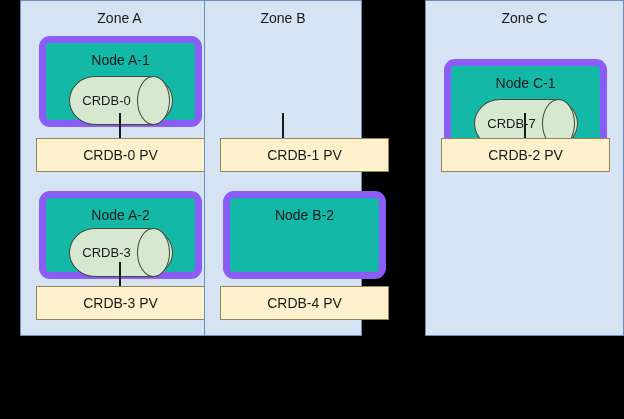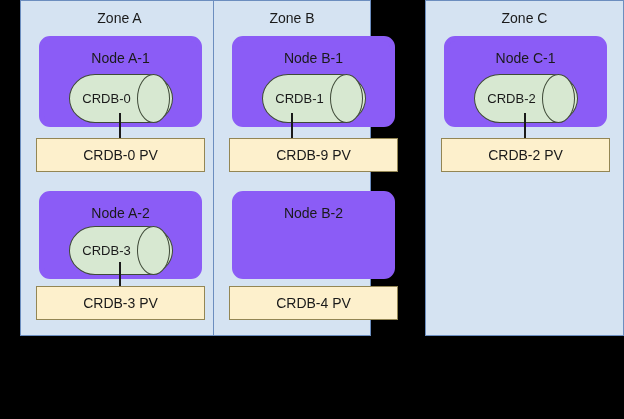--- a/index.html
+++ b/index.html
@@ -24,45 +24,45 @@
   
   .zone {
     position: absolute;
     top: 0;
     height: 336px;
     background: #d5e3f2;
     border: 1px solid #6c8ebf;
     box-sizing: border-box;
   }
   .zone-a { left: 0px;   width: 199px; margin-left: 20px; }
-  .zone-b { left: 213px; width: 158px; }
+  .zone-b { left: 204px; width: 158px; }
   .zone-c { left: 425px; width: 199px; }
 
   .zone-title {
     position: absolute;
     top: 8px;
     left: 0;
     right: 0;
     text-align: center;
     font-size: 14px;
     color: #1a1a1a;
     line-height: 18px;
   }
 
   
   .node {
     position: absolute;
     left: 18px;
     width: 163px;
-    background: #8b5cf6;
-    border: 5px solid #8b5cf6;
+    background: #14b8a6;
+    border: 7px solid #8b5cf6;
     border-radius: 11px;
     box-sizing: border-box;
   }
-  .zone-c .node { left: 18px; width: 163px; }
+  .zone-c .node { left: 18px; width: 163px; margin-top: 23px; }
 
   .node-row1 { top: 35px; height: 91px; }
   .node-row2 { top: 190px; height: 88px; }
 
   .node-title {
     position: absolute;
     top: 8px;
     left: 0;
     right: 0;
     text-align: center;
@@ -173,46 +173,38 @@
         <div class="cyl-label">CRDB-3</div>
       </div>
     </div>
     <div class="connector" style="top:261px;height:25px;"></div>
     <div class="pv pv-row2">CRDB-3 PV</div>
   </div>
 
   <div class="zone zone-b">
     <div class="zone-title">Zone B</div>
 
-    <div class="node node-row1">
-      <div class="node-title">Node B-1</div>
-      <div class="cylinder cyl-row1">
-        <div class="cyl-body"></div>
-        <div class="cyl-cap"></div>
-        <div class="cyl-label">CRDB-1</div>
-      </div>
-    </div>
     <div class="connector conn-row1"></div>
-    <div class="pv pv-row1">CRDB-9 PV</div>
+    <div class="pv pv-row1">CRDB-1 PV</div>
 
     <div class="node node-row2">
       <div class="node-title">Node B-2</div>
     </div>
     <div class="pv pv-row2">CRDB-4 PV</div>
   </div>
 
   <div class="zone zone-c">
     <div class="zone-title">Zone C</div>
 
     <div class="node node-row1">
       <div class="node-title">Node C-1</div>
       <div class="cylinder cyl-row1">
         <div class="cyl-body"></div>
         <div class="cyl-cap"></div>
-        <div class="cyl-label">CRDB-2</div>
+        <div class="cyl-label">CRDB-7</div>
       </div>
     </div>
     <div class="connector conn-row1"></div>
     <div class="pv pv-row1">CRDB-2 PV</div>
 
   </div>
 
 </div>
 
 </body></html>

